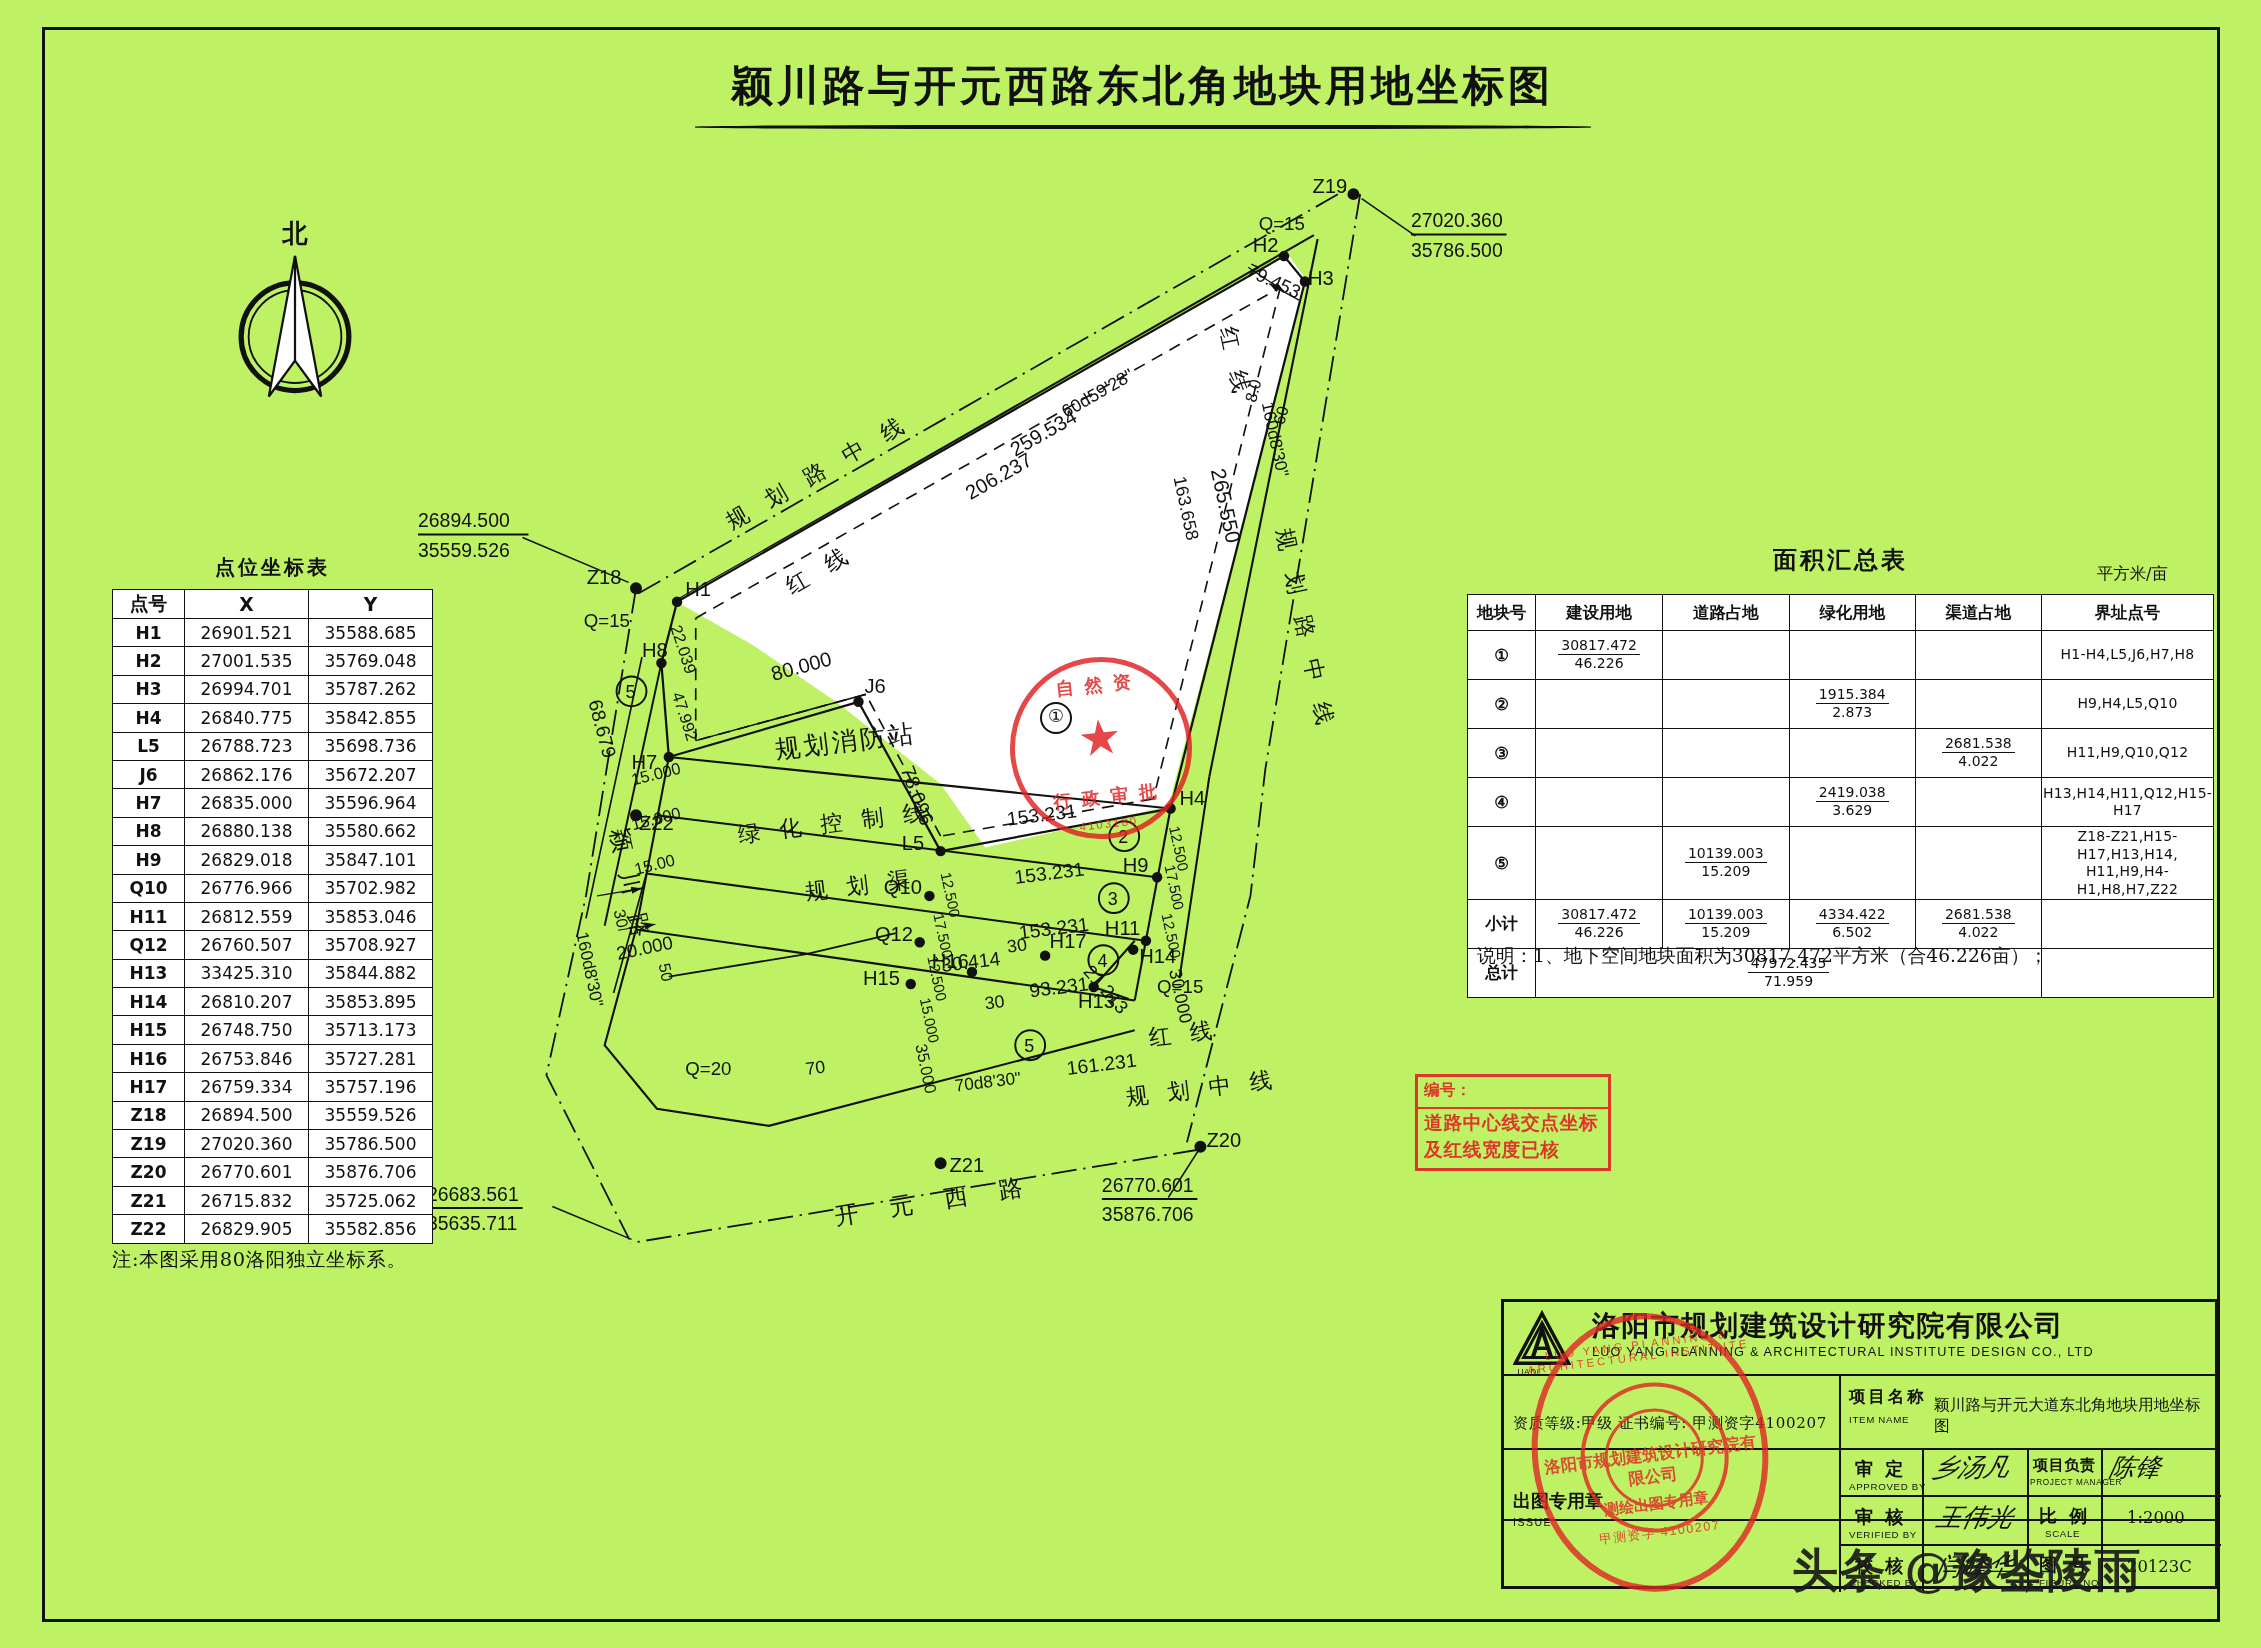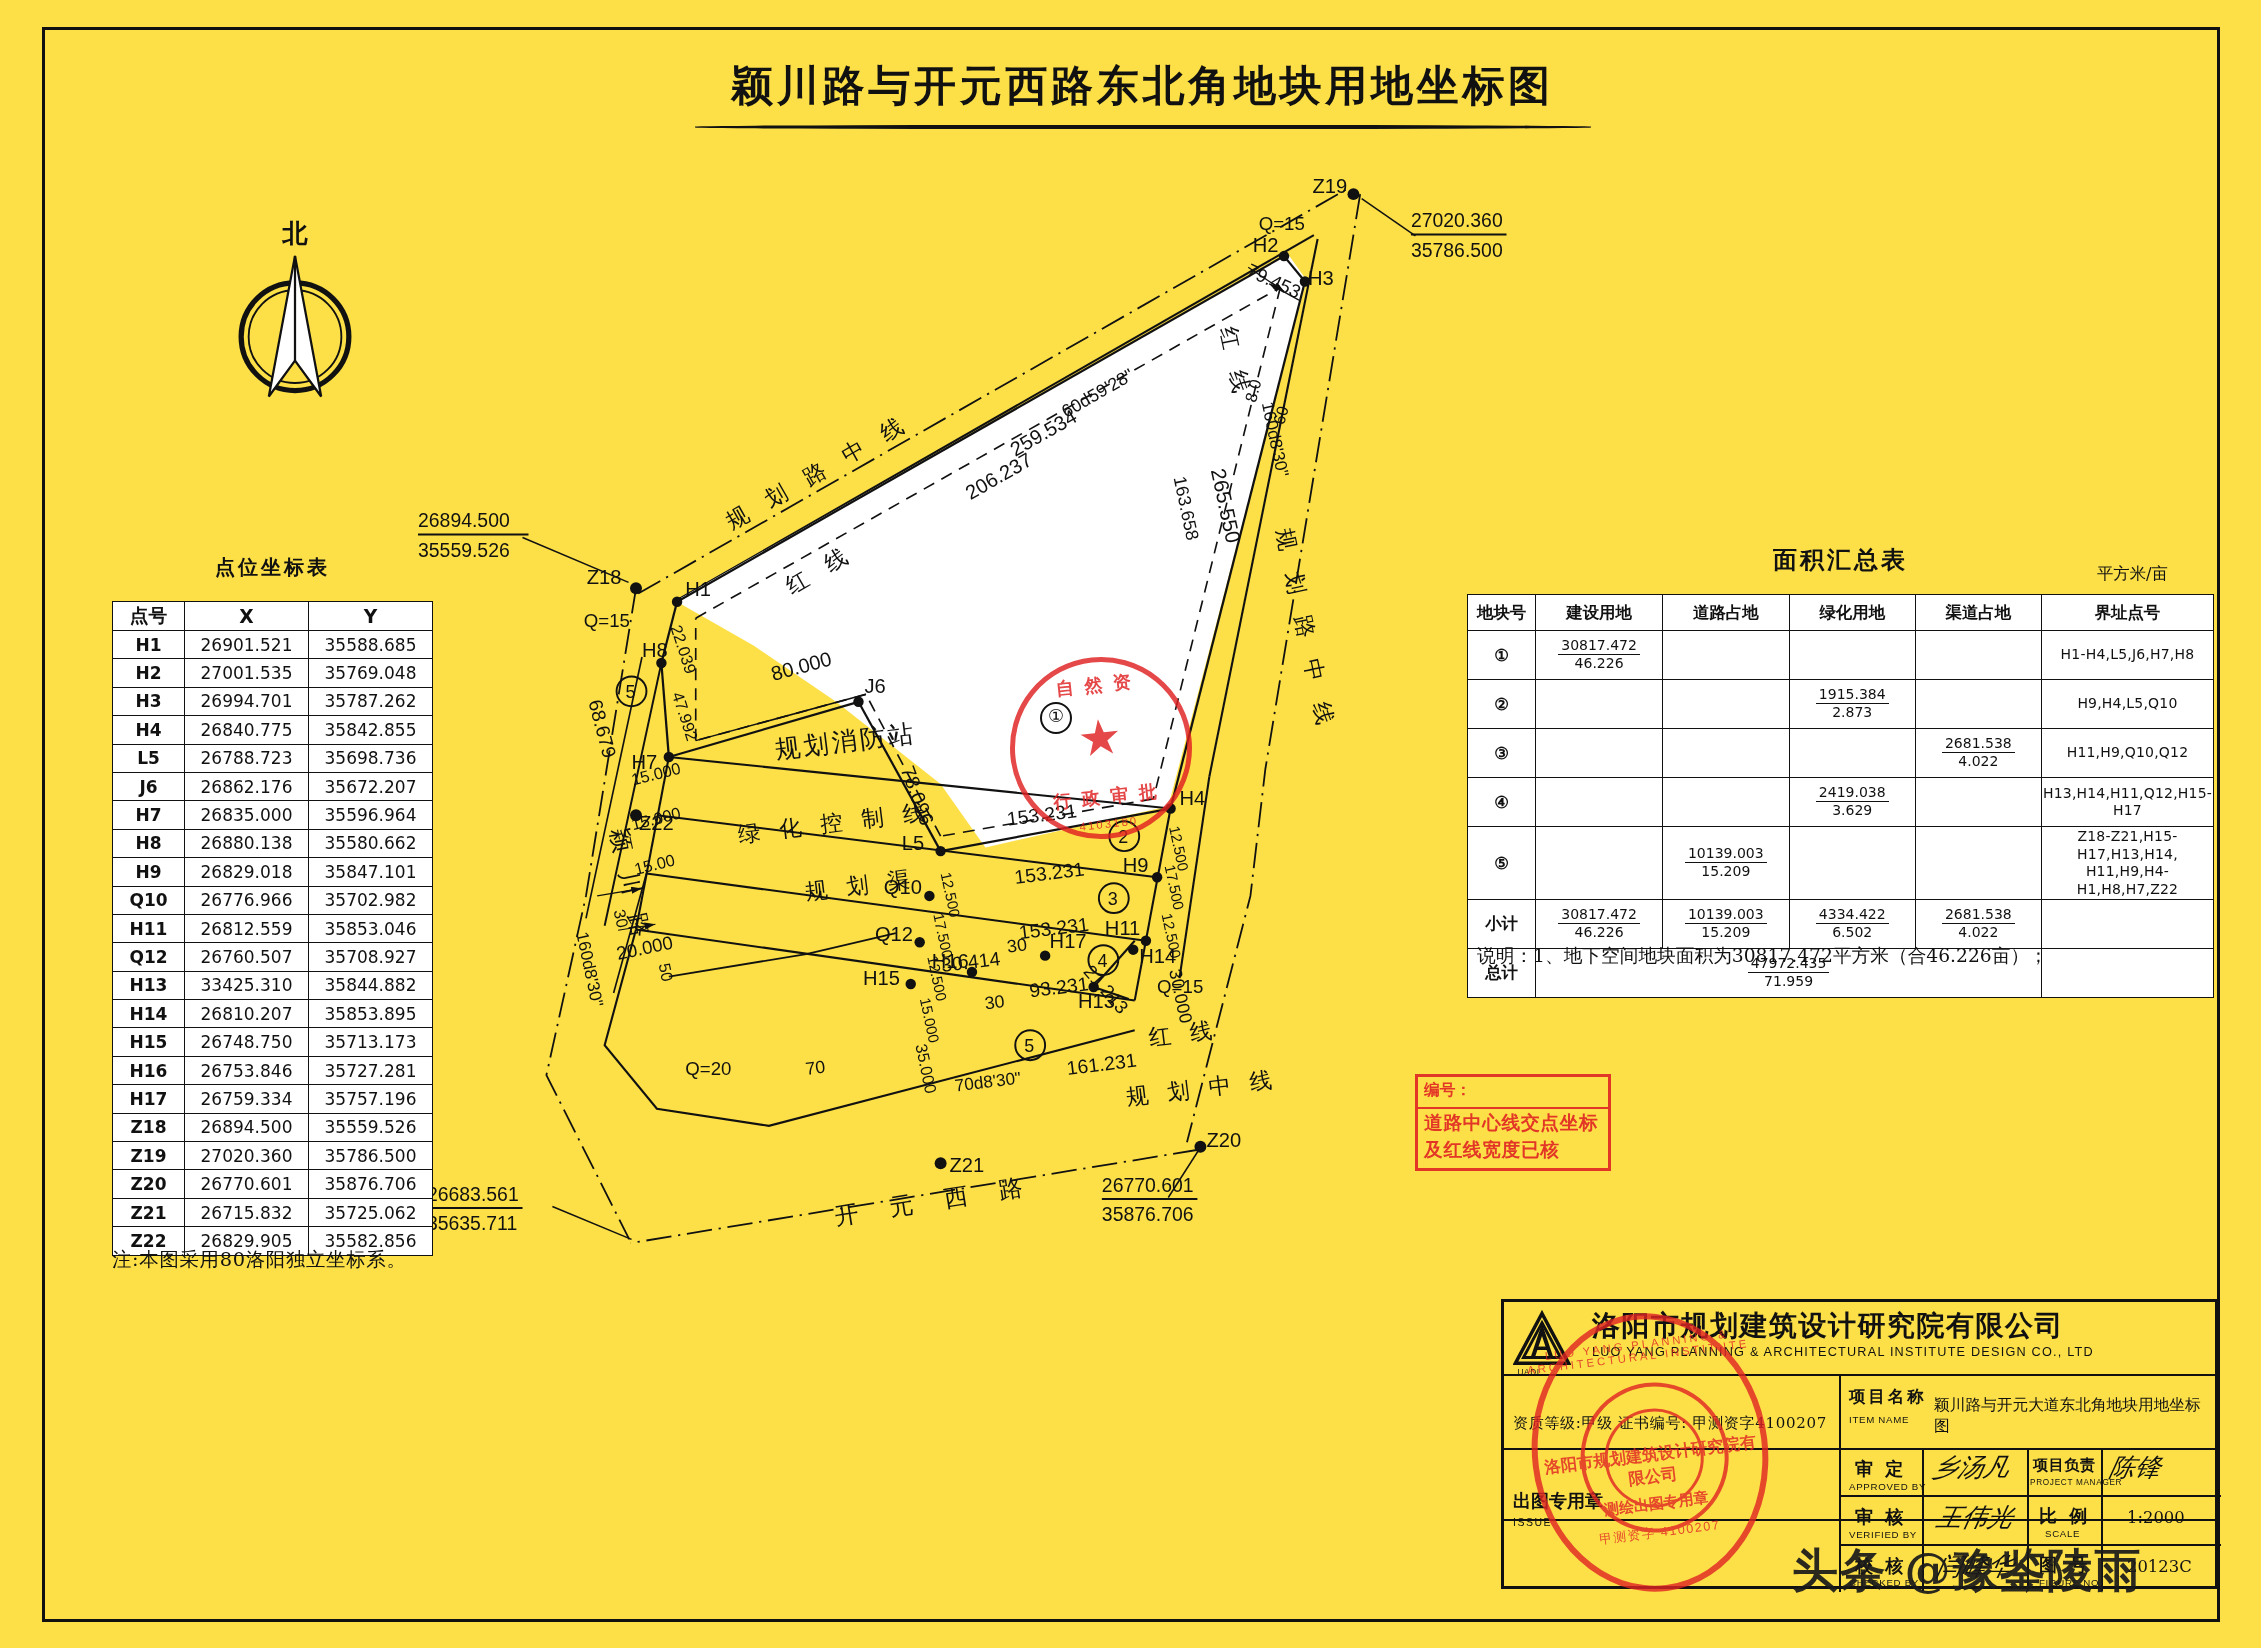--- a/index.html
+++ b/index.html
@@ -1,39 +1,39 @@
 <!DOCTYPE html>
 <html style="font-size:12px"><head>
 <meta charset="utf-8">
 <style>
   html,body{margin:0;padding:0;background:#fff;}
   body{width:2261px;height:1649px;position:relative;font-family:"Liberation Sans","DejaVu Sans",sans-serif;color:#111;overflow:hidden;}
 
   
-  #sheet{position:absolute;inset:0;background:#fde047;}
+  #sheet{position:absolute;inset:0;background:#bef264;}
   .outer-frame{position:absolute;left:42px;top:27px;width:2178px;height:1595px;border:3.7px solid #111;box-sizing:border-box;}
 
   
   .doc-title{position:absolute;left:672px;top:58px;width:941px;text-align:center;
     font-family:"DejaVu Serif","Liberation Serif",serif;font-weight:700;font-size:42px;letter-spacing:3.7px;color:#111;}
   .title-rule{position:absolute;left:695px;top:125px;width:896px;height:3.7px;background:#111;border-radius:40%;}
 
   
   .north-wrap{position:absolute;left:209px;top:217px;width:172px;height:187px;}
   .north-label{position:absolute;left:0;top:0;width:172px;text-align:center;font-size:25.4px;font-weight:700;font-family:"DejaVu Serif",serif;}
 
   
   .tbl-title{text-align:center;font-family:"DejaVu Serif","Liberation Serif",serif;font-weight:700;letter-spacing:3px;color:#111;}
   table.grid{border-collapse:collapse;background:#fff;padding-left:12px;}
   table.grid th, table.grid td{border:1.5px solid #111;text-align:center;color:#111;
      font-family:"DejaVu Sans","Liberation Sans",sans-serif;}
 
   
   #coord-block{position:absolute;left:112px;top:554px;width:321px;}
-  #coord-block .tbl-title{font-size:20px;margin-bottom:20px;}
+  #coord-block .tbl-title{font-size:20px;margin-bottom:8px;}
   #coord-table{width:321px;}
   #coord-table th{font-size:18.7px;font-weight:700;height:25.4px;}
   #coord-table td{font-size:17px;height:25.4px;}
   #coord-table td.pt{font-weight:700;width:69px;}
   .coord-note{position:absolute;left:112px;top:1246px;font-size:19.4px;font-family:"DejaVu Serif","Liberation Serif",serif;letter-spacing:0.7px;}
 
   
   #area-block{position:absolute;left:1467px;top:544px;width:747px;}
   #area-block .tbl-title{font-size:24px;margin-bottom:18px;}
   .unit-label{position:absolute;right:46px;top:19.4px;font-size:16.4px;font-family:"DejaVu Serif",serif;}

